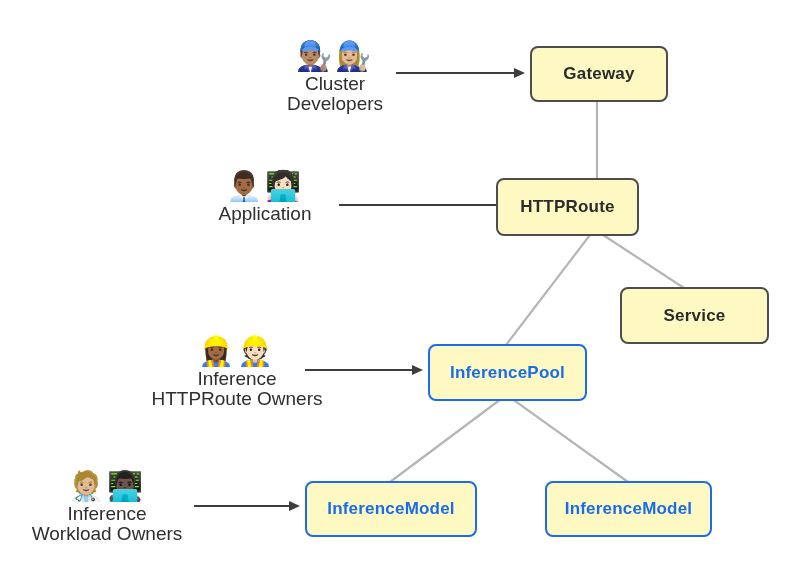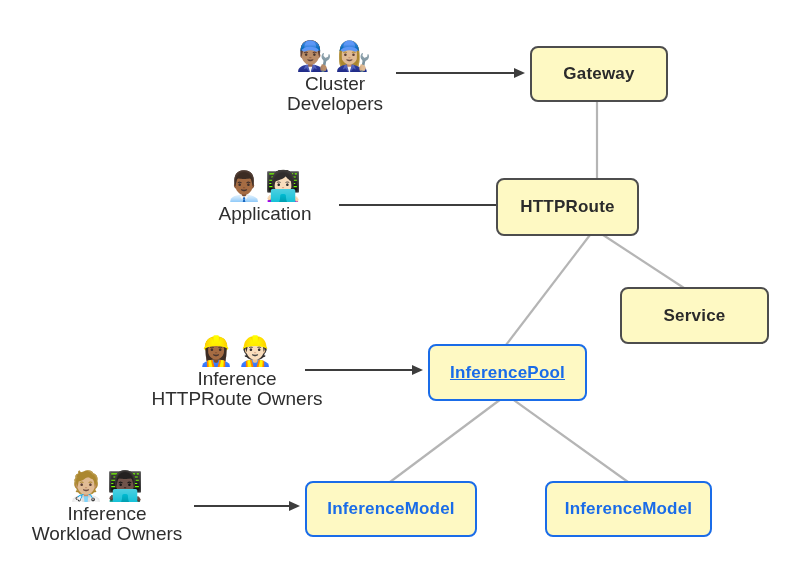--- a/index.html
+++ b/index.html
@@ -84,21 +84,21 @@
   </div>
 
   <div class="node dark" style="left:496px; top:178px; width:139px; height:54px;">
     <span>HTTPRoute</span>
   </div>
 
   <div class="node dark" style="left:620px; top:287px; width:145px; height:53px;">
     <span>Service</span>
   </div>
 
-  <div class="node blue" style="left:428px; top:344px; width:155px; height:53px;text-decoration:underline;">
+  <div class="node blue" style="left:428px; top:344px; width:155px; height:53px;">
     <span>InferencePool</span>
   </div>
 
   <div class="node blue" style="left:305px; top:481px; width:168px; height:52px;">
     <span>InferenceModel</span>
   </div>
 
   <div class="node blue" style="left:545px; top:481px; width:163px; height:52px;">
     <span>InferenceModel</span>
   </div>

